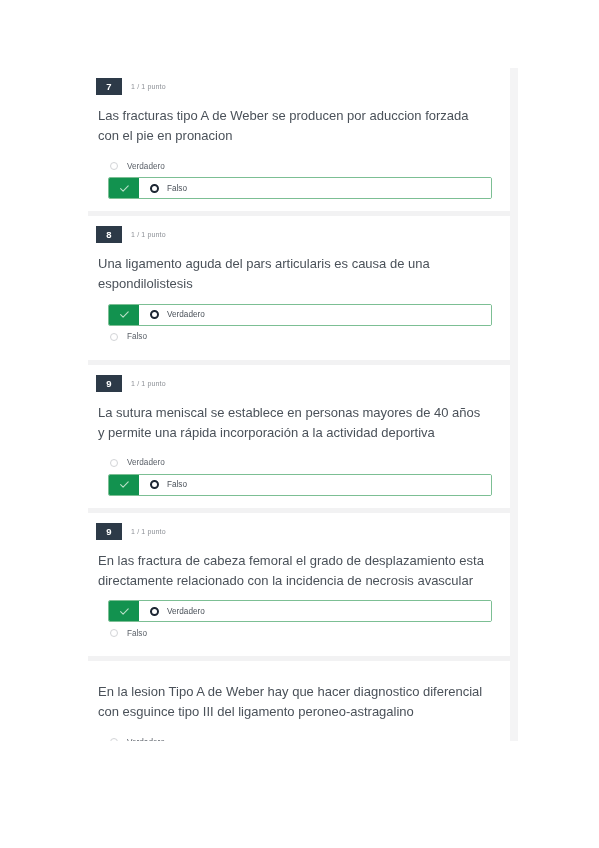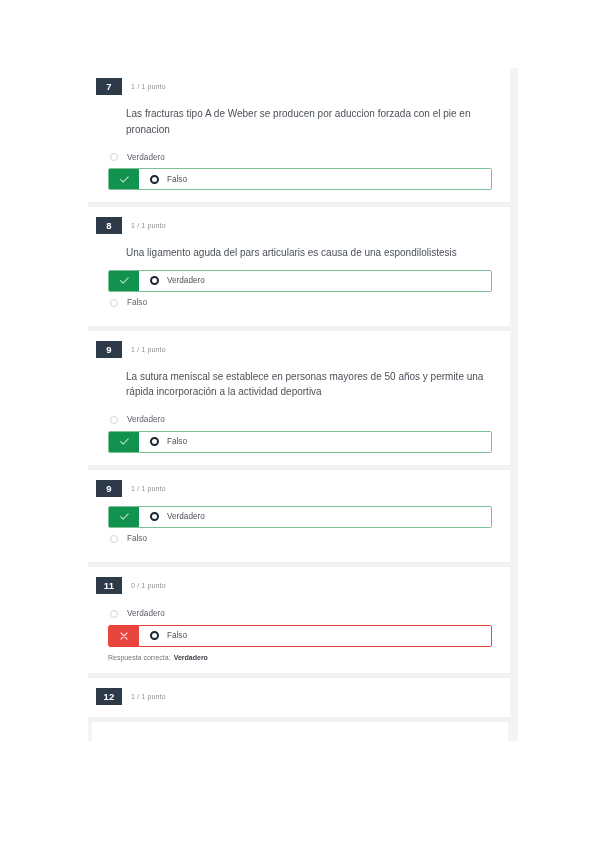--- a/index.html
+++ b/index.html
@@ -84,23 +84,23 @@
     letter-spacing: 0.2px;
   }
 
   .question-points {
     font-size: 7px;
     color: #8c9096;
     letter-spacing: 0.15px;
   }
 
   .question-text {
-    margin: 11px 0 0 38px;
+    margin: 11px 0 0 10px;
     padding-right: 26px;
-    font-size: 10px;
+    font-size: 13px;
     line-height: 1.55;
     color: #4a5159;
   }
 
   .options {
     margin-top: 9px;
     padding-left: 20px;
     padding-right: 18px;
   }
 
@@ -243,21 +243,21 @@
               <span class="radio-empty"></span>
               <span class="option-label">Falso</span>
             </div>
           </div>
         </div>
         <div class="question-card">
           <div class="question-header">
             <span class="question-number">9</span>
             <span class="question-points">1 / 1 punto</span>
           </div>
-          <div class="question-text">La sutura meniscal se establece en personas mayores de 50 años y permite una rápida incorporación a la actividad deportiva</div>
+          <div class="question-text">La sutura meniscal se establece en personas mayores de 40 años y permite una rápida incorporación a la actividad deportiva</div>
           <div class="options">
             <div class="option">
               <span class="radio-empty"></span>
               <span class="option-label">Verdadero</span>
             </div>
             <div class="option-boxed correct">
               <span class="mark correct">
                 <svg width="11" height="11" viewBox="0 0 11 11" aria-hidden="true">
                   <path d="M1.6 5.7 L4.1 8.1 L9.2 2.8" fill="none" stroke="#b8e0c8" stroke-width="1.1" stroke-linecap="round" stroke-linejoin="round"></path>
                 </svg>
@@ -267,43 +267,41 @@
                 <span class="boxed-label">Falso</span>
               </span>
             </div>
           </div>
         </div>
         <div class="question-card">
           <div class="question-header">
             <span class="question-number">9</span>
             <span class="question-points">1 / 1 punto</span>
           </div>
+          <div class="question-text">En las fractura de cabeza femoral el grado de desplazamiento esta directamente relacionado con la incidencia de necrosis avascular</div>
           <div class="options">
             <div class="option-boxed correct">
               <span class="mark correct">
                 <svg width="11" height="11" viewBox="0 0 11 11" aria-hidden="true">
                   <path d="M1.6 5.7 L4.1 8.1 L9.2 2.8" fill="none" stroke="#b8e0c8" stroke-width="1.1" stroke-linecap="round" stroke-linejoin="round"></path>
                 </svg>
               </span>
               <span class="body">
                 <span class="radio-filled"></span>
                 <span class="boxed-label">Verdadero</span>
               </span>
             </div>
             <div class="option">
               <span class="radio-empty"></span>
               <span class="option-label">Falso</span>
             </div>
           </div>
         </div>
         <div class="question-card">
-          <div class="question-header">
-            <span class="question-number">11</span>
-            <span class="question-points">0 / 1 punto</span>
-          </div>
+          <div class="question-text">En la lesion Tipo A de Weber hay que hacer diagnostico diferencial con esguince tipo III del ligamento peroneo-astragalino</div>
           <div class="options">
             <div class="option">
               <span class="radio-empty"></span>
               <span class="option-label">Verdadero</span>
             </div>
             <div class="option-boxed incorrect">
               <span class="mark incorrect">
                 <svg width="10" height="10" viewBox="0 0 10 10" aria-hidden="true">
                   <path d="M2 2 L8 8 M8 2 L2 8" fill="none" stroke="#ffd6d4" stroke-width="1.2" stroke-linecap="round"></path>
                 </svg>

